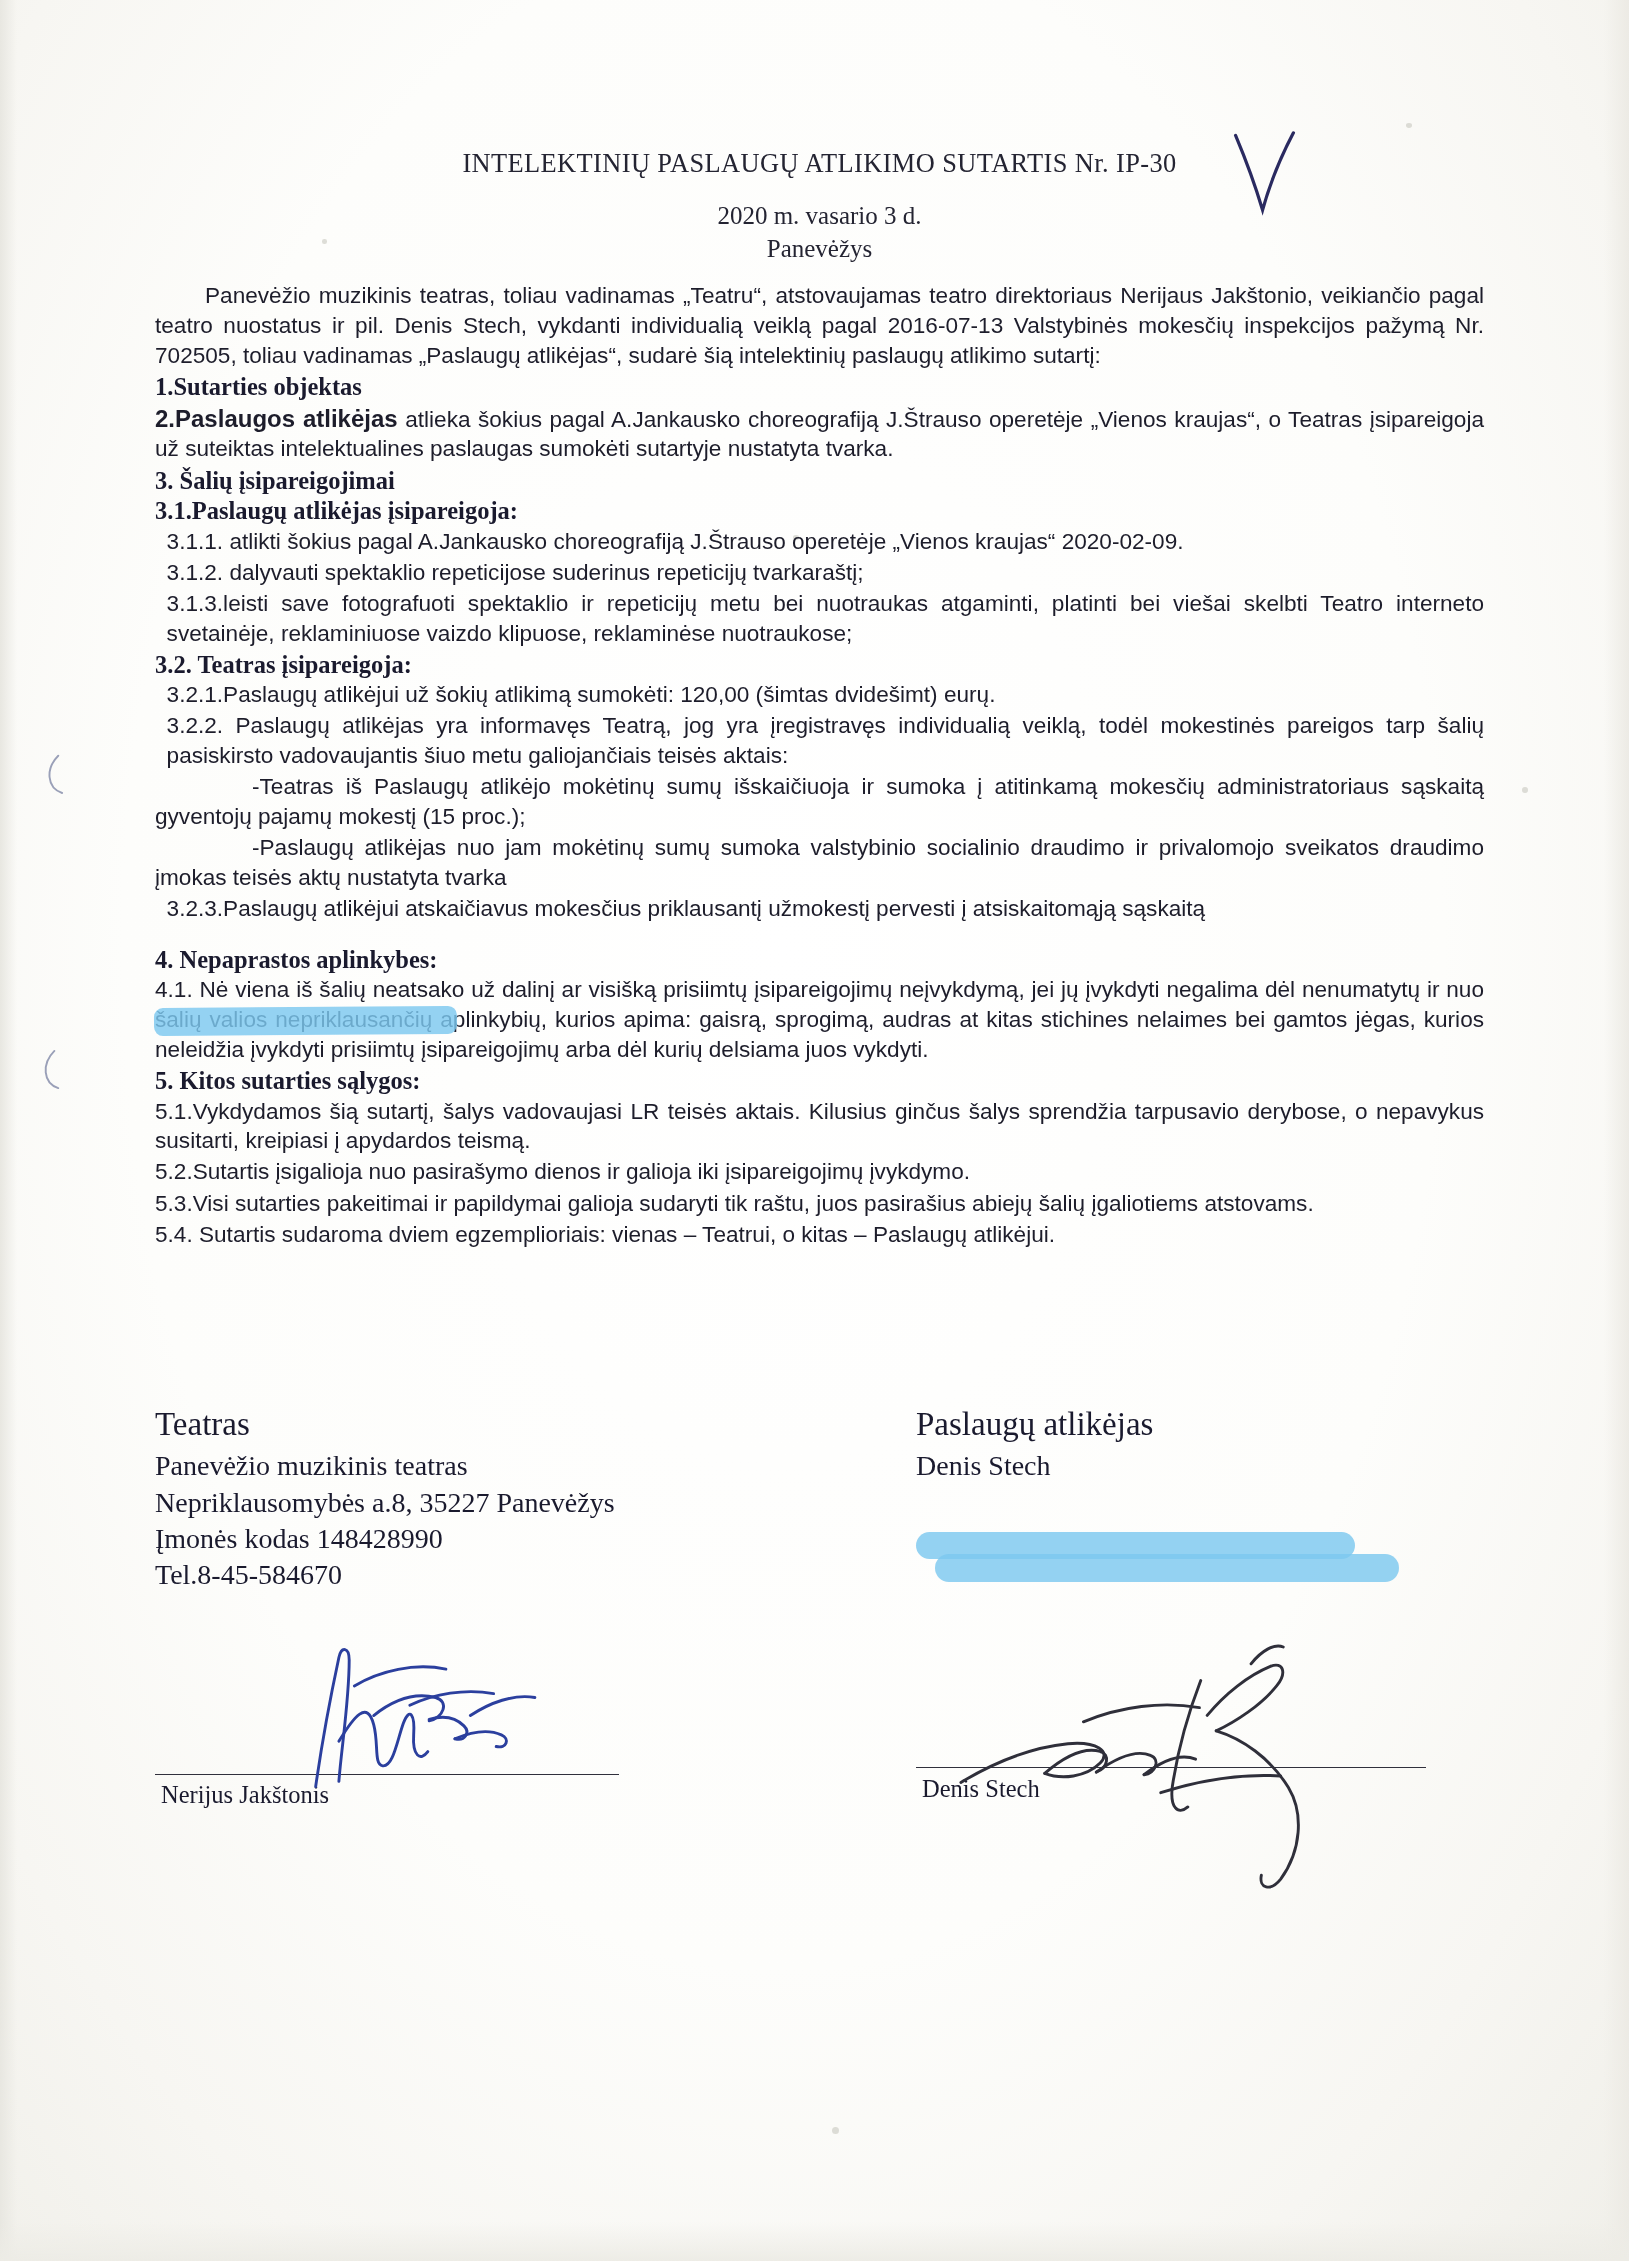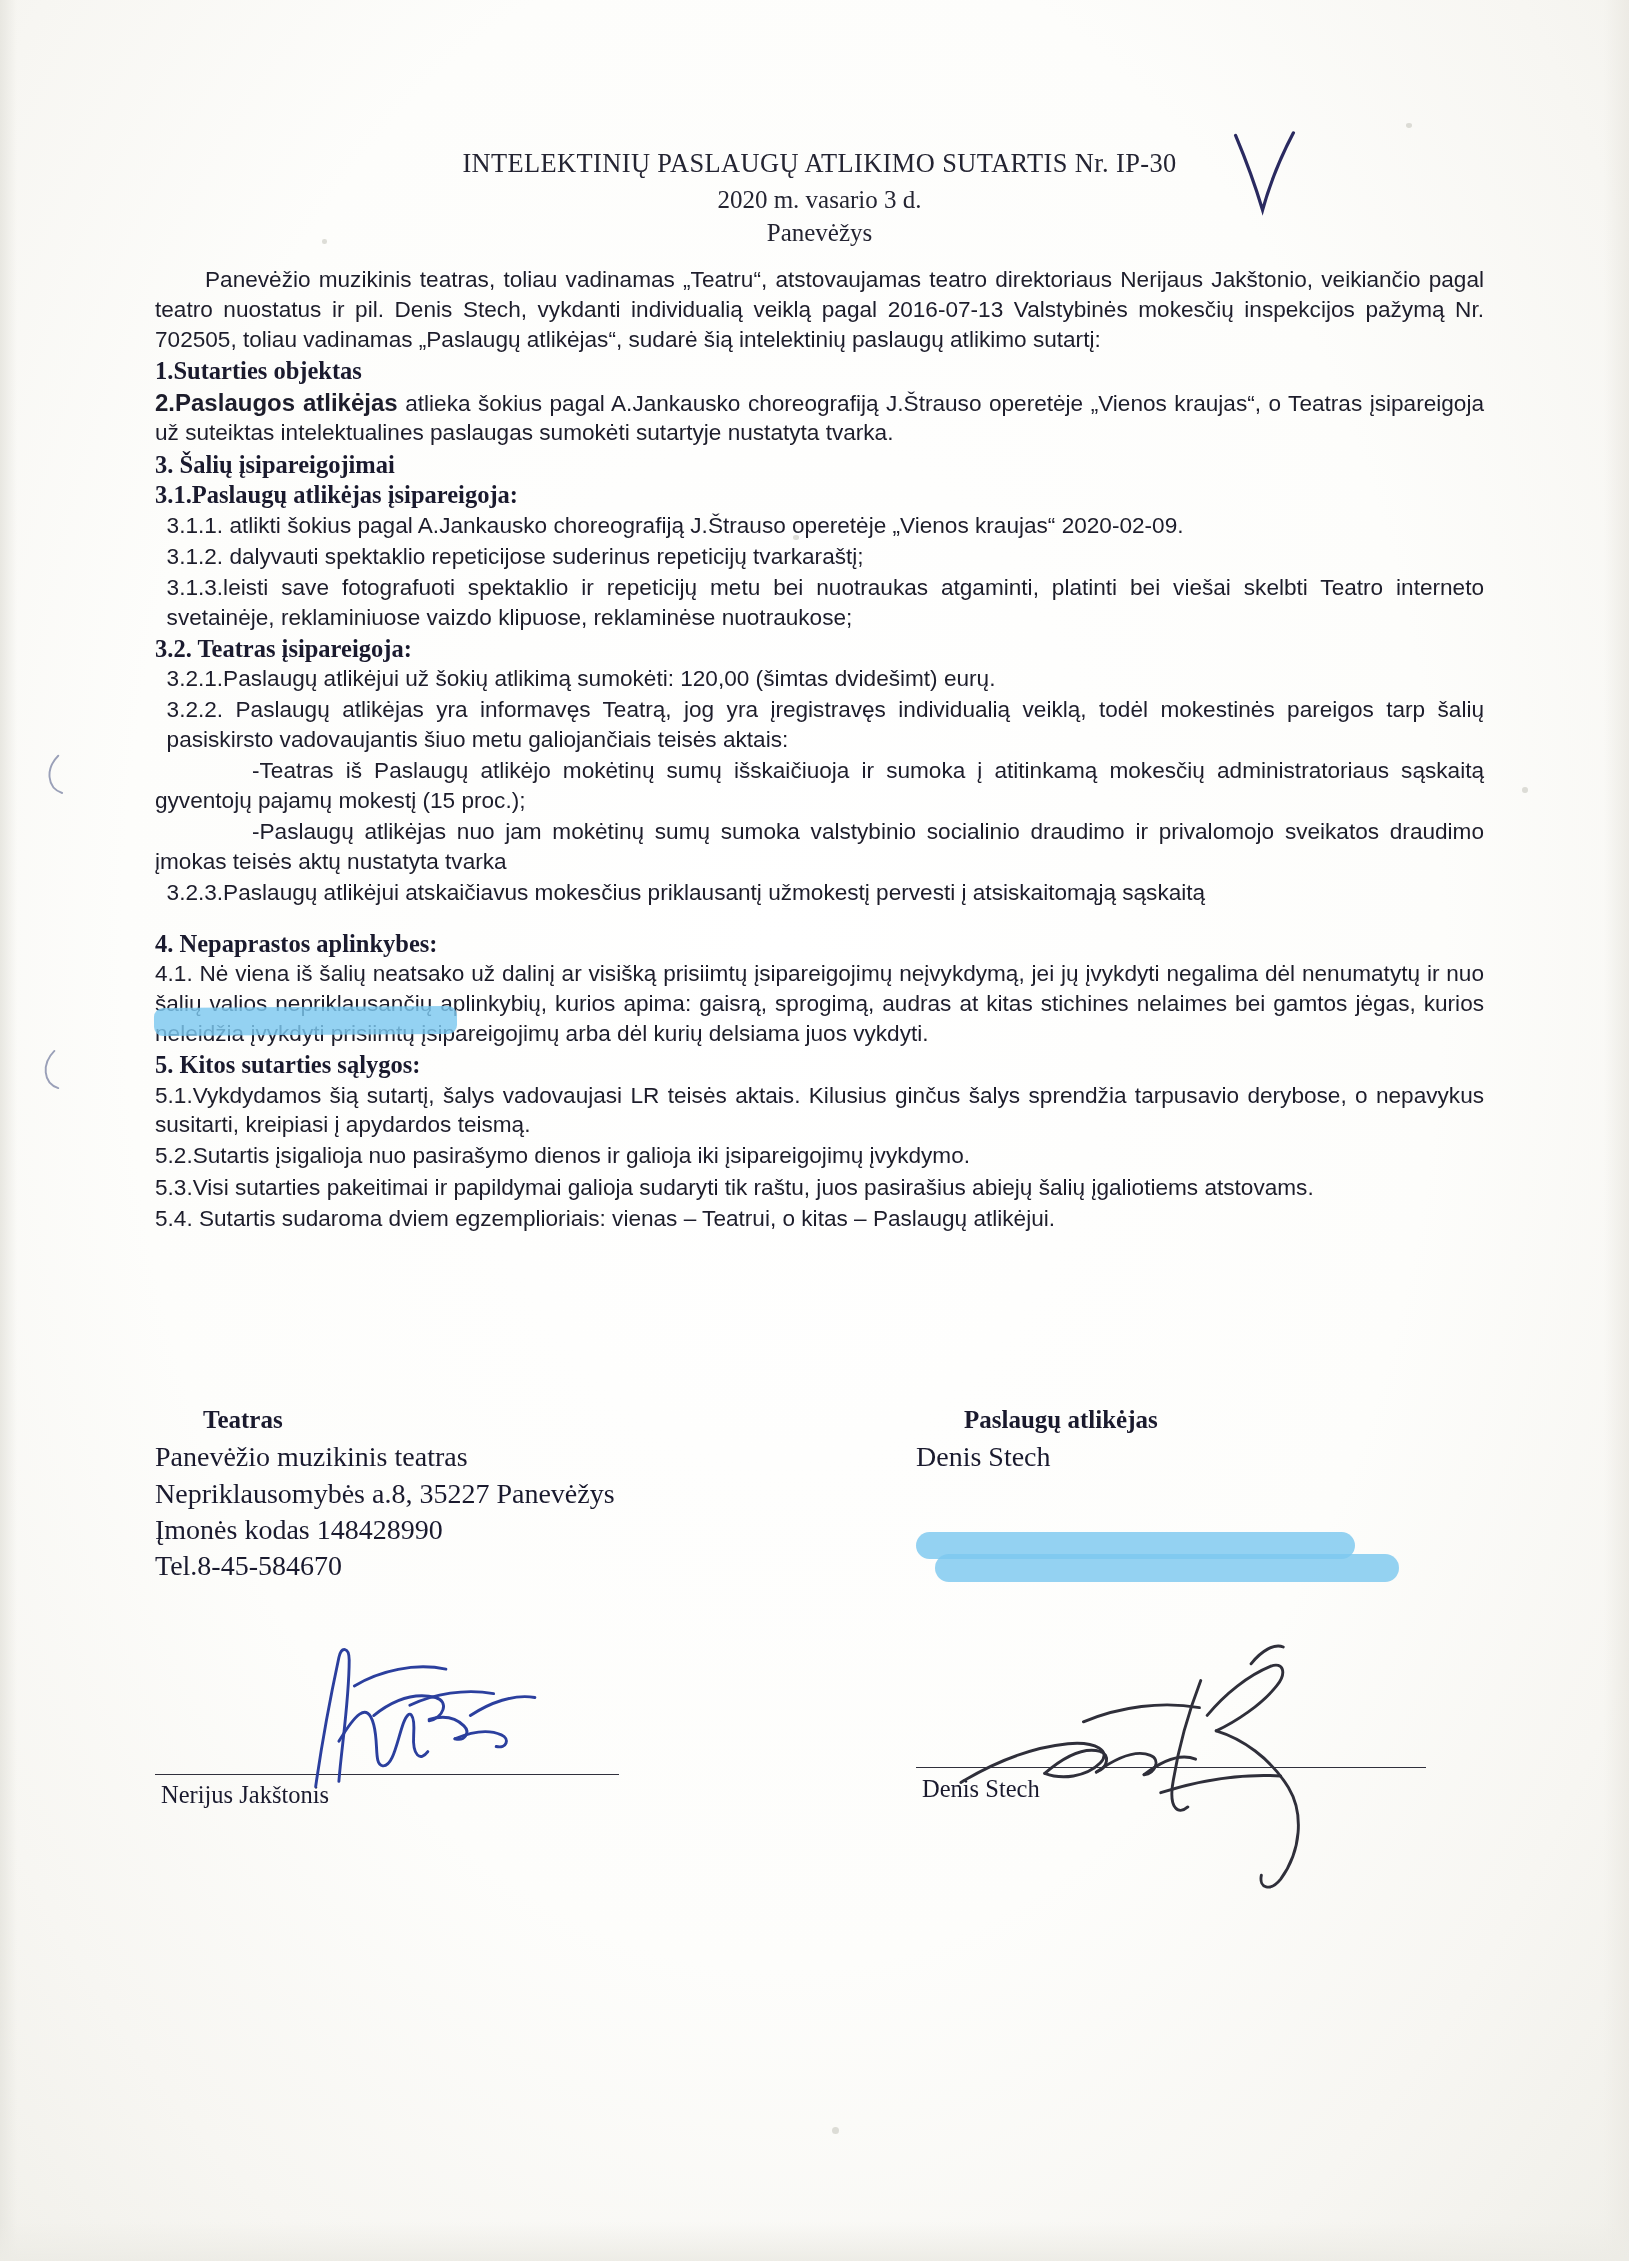--- a/index.html
+++ b/index.html
@@ -53,21 +53,21 @@
     margin-bottom: 18px;
   }
   .doc-title {
     font-size: 26.4px;
     letter-spacing: 0.4px;
     font-family: Liberation Serif, serif;
     color: #242432;
   }
   .doc-date {
     font-size: 25px;
-    margin-top: 7px;
+    margin-top: 23px;
     color: #242432;
   }
   .doc-city {
     font-size: 25px;
     margin-top: 5.2px;
     color: #242432;
   }
 
   p, .para {
     font-size: 22.6px;
@@ -136,24 +136,23 @@
     width: 1335px;
     height: 451px;
   }
   .sig-col {
     position: absolute;
     font-family: "Liberation Serif", serif;
   }
   .sig-left { left: 0; width: 580px; }
   .sig-right { left: 761px; width: 580px; }
   .sig-title {
-    font-weight: bold;
-    font-size: 25px;
+    font-weight: normal;
+    font-size: 33px;
     margin-bottom: 5.2px;
-    margin-left: 48px;
   }
   .sig-line-text {
     font-size: 28px;
     line-height: 1.3;
   }
 
   .ruled {
     position: absolute;
     border-bottom: 1.6px solid #30303c;
   }

